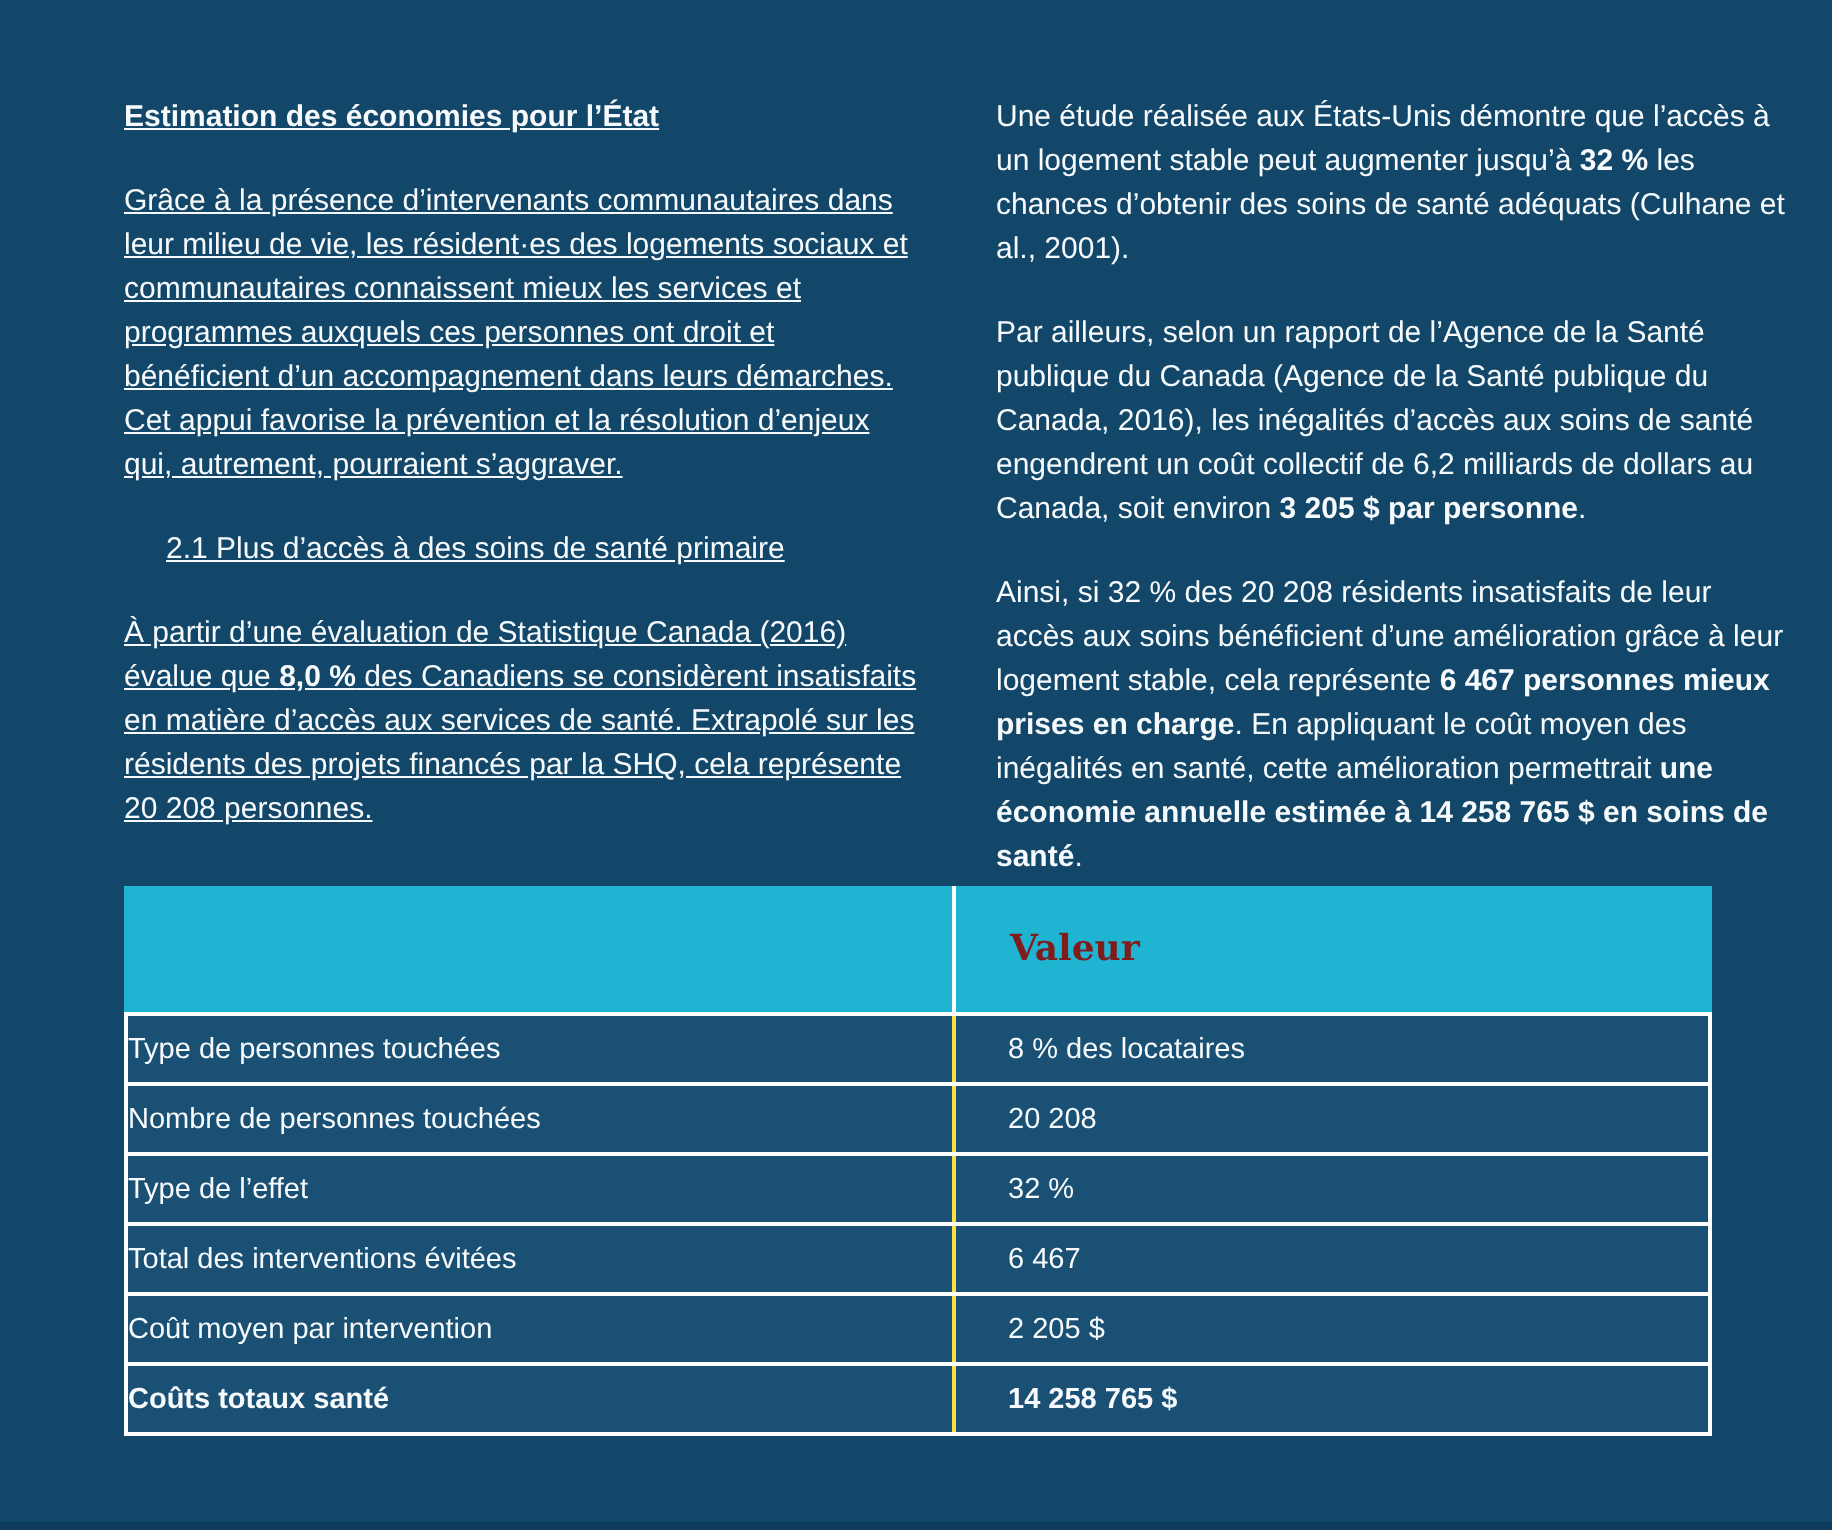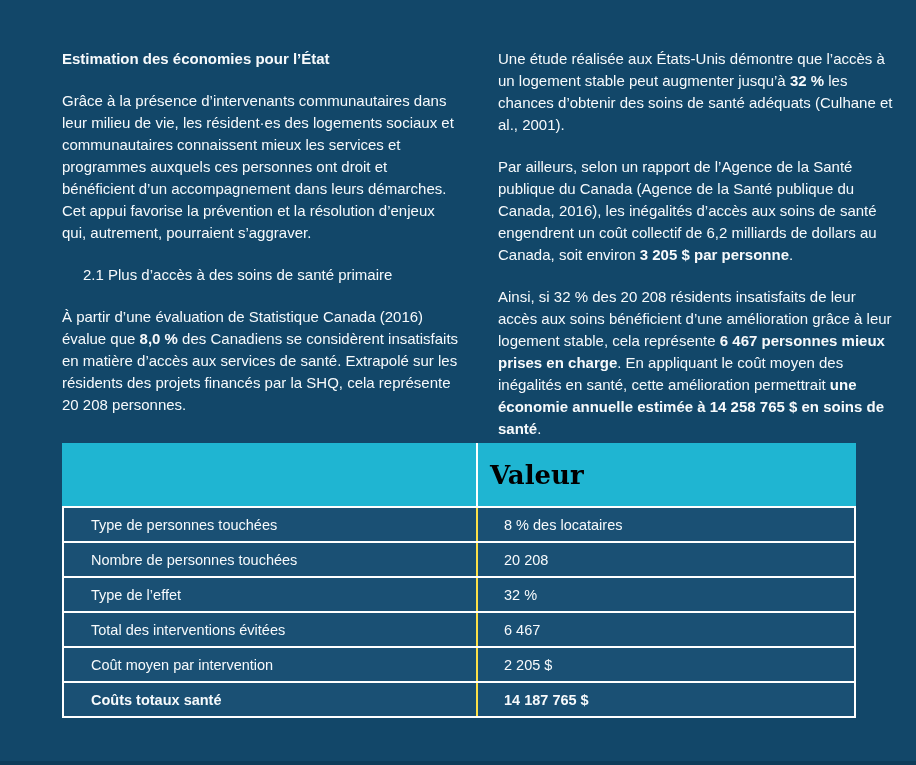--- a/index.html
+++ b/index.html
@@ -22,21 +22,21 @@
     background: #124769;
   }
   
   .col {
     position: absolute;
     top: 48px;
     width: 398px;
     font-size: 15px;
     line-height: 22px;
   }
-  .col-left  { left: 62px; }
+  .col-left  { left: 62px; text-decoration: underline; }
   .col-right { left: 478px; margin-left: 20px; }
   .blk { margin: 0 0 20px 0; }
   .blk.heading { font-weight: 700; }
   .blk.indent { padding-left: 21px; }
   .b { font-weight: 700; }
   
   .table {
     position: absolute;
     left: 62px;
     top: 443px;
@@ -47,45 +47,45 @@
     grid-template-columns: 414px 1fr;
     height: 63px;
     background: #1fb5d2;
   }
   .th {
     display: flex;
     align-items: center;
   }
   .th-value {
     border-left: 2px solid #ffffff;
-    padding-left: 12px;
+    padding-left: 27px;
     font-family: "DejaVu Serif", "Liberation Serif", serif;
     font-weight: 700;
-    font-size: 26px;
-    color: #000000;
+    font-size: 18px;
+    color: #7f1d1d;
   }
   .tbody {
     border: 2px solid #ffffff;
   }
   .trow {
     display: grid;
     grid-template-columns: 412px 1fr;
     height: 33px;
     border-bottom: 2px solid #ffffff;
     background: #1a5074;
     font-size: 14.5px;
   }
   .trow:last-child { border-bottom: none; }
   .trow.bold { font-weight: 700; }
   .cell {
     display: flex;
     align-items: center;
     background: #1a5074;
   }
-  .cell-label { padding-left: 27px; }
+  .cell-label { }
   .cell-value {
     border-left: 2px solid #fde047;
     padding-left: 26px;
   }
   .bottom-edge {
     position: absolute;
     left: 0;
     bottom: 0;
     width: 916px;
     height: 4px;
@@ -132,20 +132,20 @@
         <div class="trow">
           <div class="cell cell-label">Total des interventions évitées</div>
           <div class="cell cell-value">6 467</div>
         </div>
         <div class="trow">
           <div class="cell cell-label">Coût moyen par intervention</div>
           <div class="cell cell-value">2 205 $</div>
         </div>
         <div class="trow bold">
           <div class="cell cell-label">Coûts totaux santé</div>
-          <div class="cell cell-value">14 187 765 $</div>
+          <div class="cell cell-value">14 258 765 $</div>
         </div>
       </div>
   </div>
 
   <div class="bottom-edge"></div>
 
 </div>
 
 </body></html>

